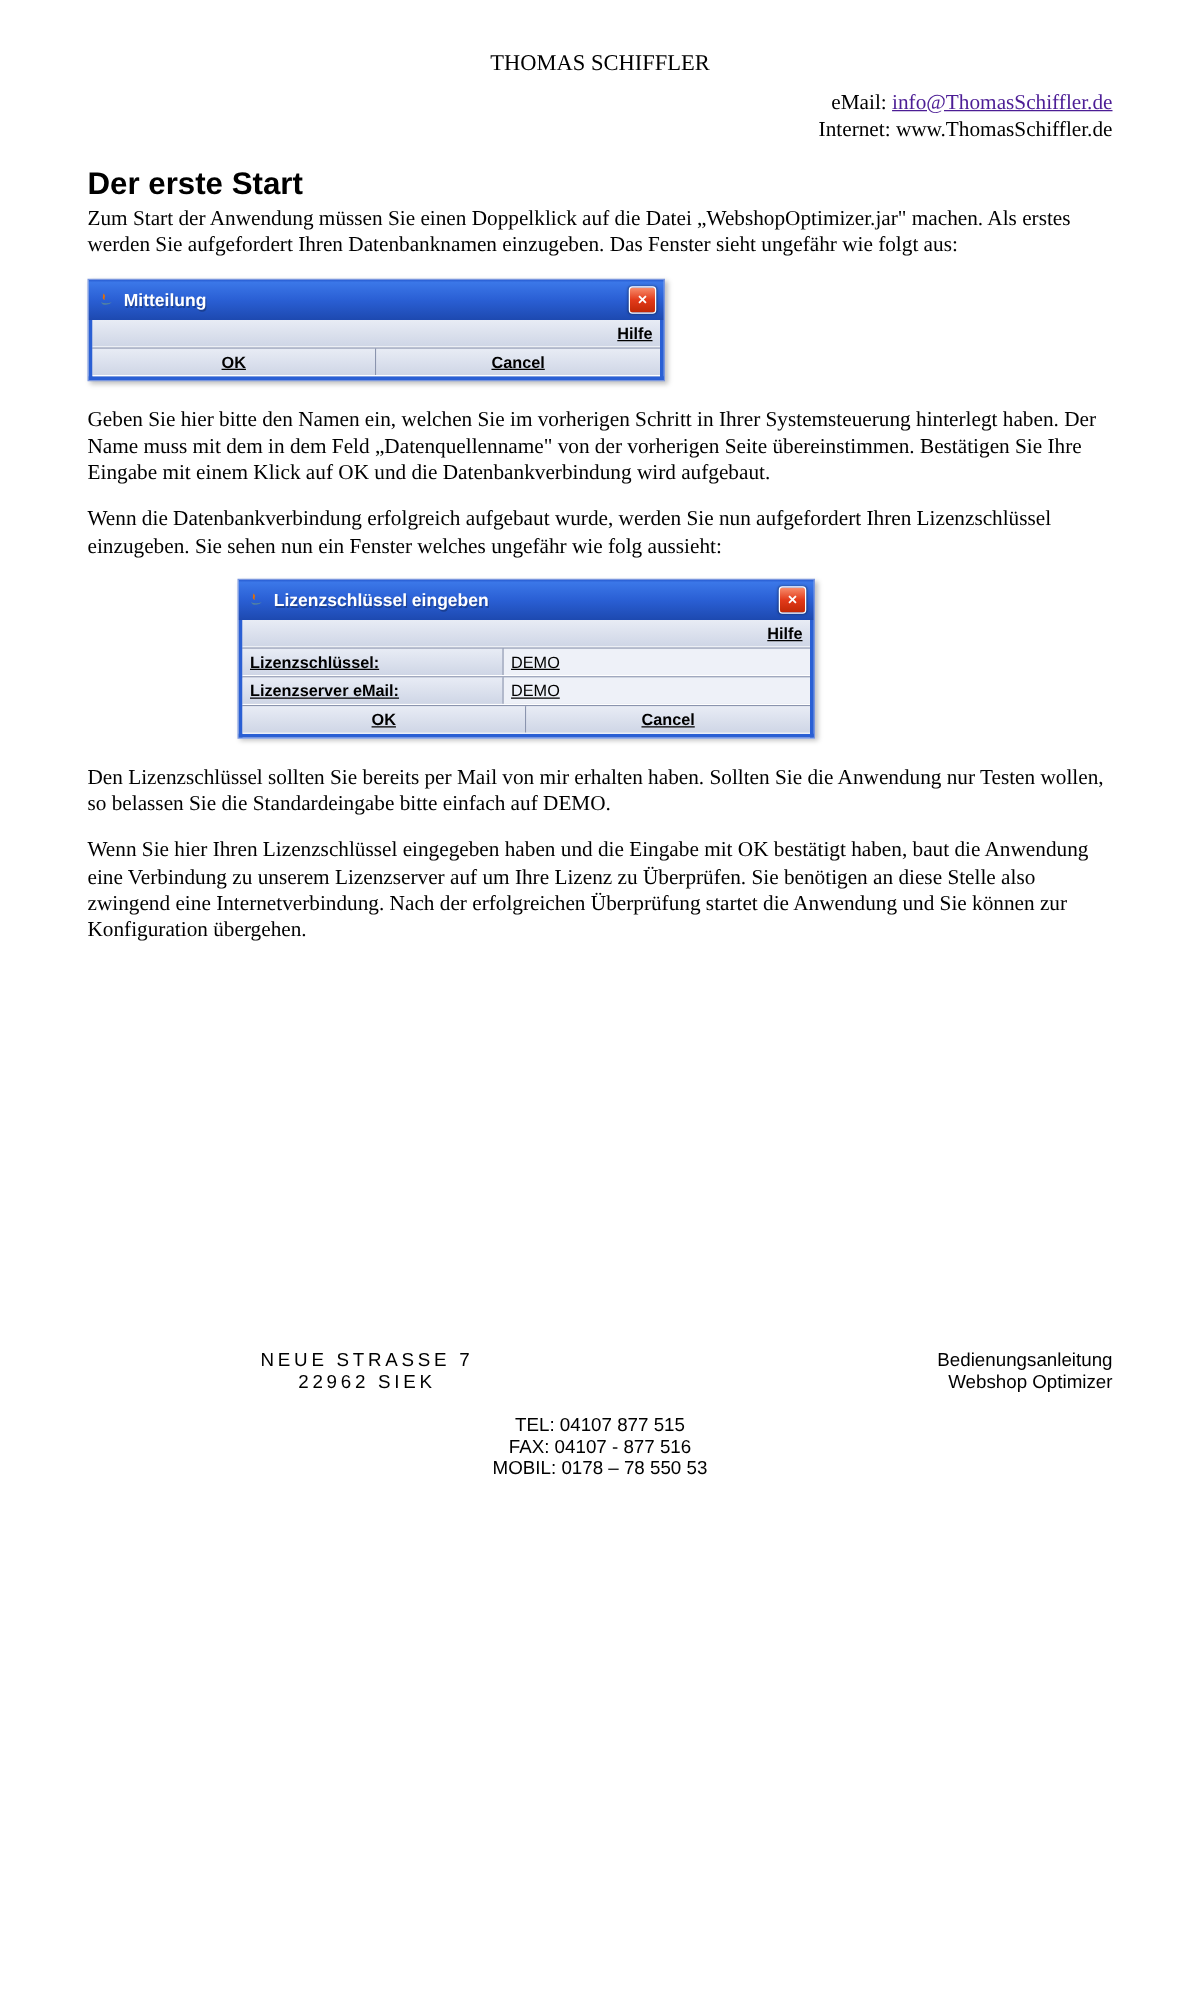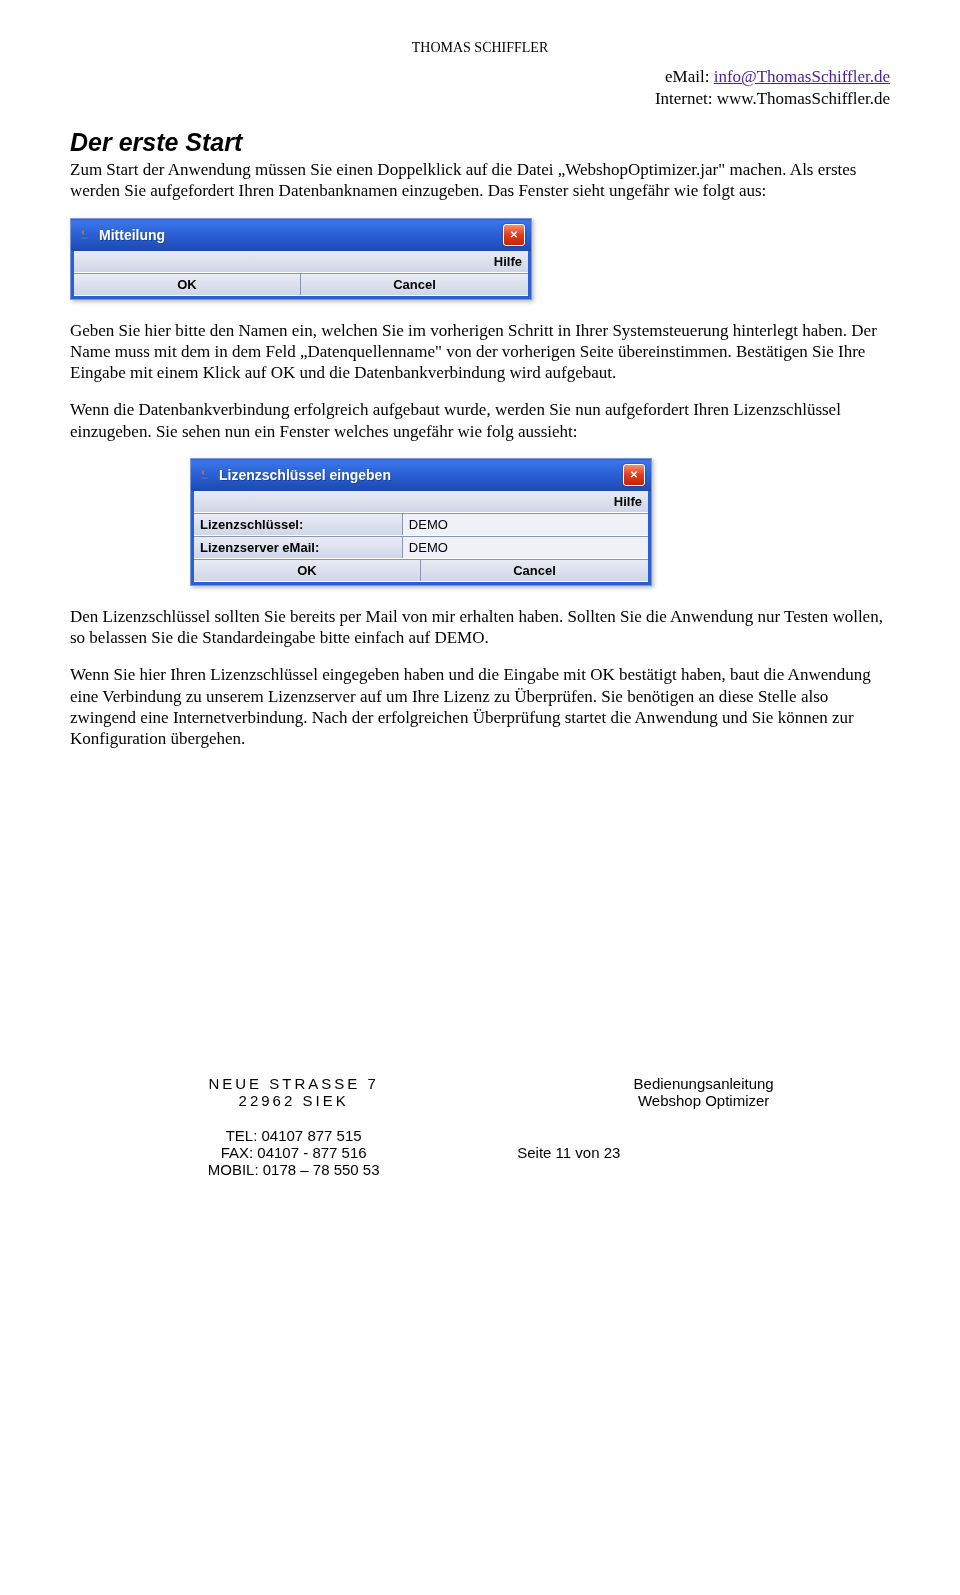--- a/index.html
+++ b/index.html
@@ -7,34 +7,33 @@
     font-size: 17px;
     color: #000;
     margin: 0;
     padding: 40px 70px 20px 70px;
     width: 960px;
     box-sizing: border-box;
     background: #fff;
   }
   .header-center {
     text-align: center;
-    font-size: 14px;
+    font-size: 18px;
     margin-bottom: 10px;
   }
   .header-right {
     text-align: right;
     font-size: 17px;
     margin-bottom: 18px;
     line-height: 1.3;
   }
   .header-right a { color: #4c1d95; text-decoration: underline; }
   h2.section {
     font-family: Arial, sans-serif;
     font-size: 25px;
-    font-style: italic;
     font-weight: bold;
     margin: 0 0 2px 0;
   }
   p { margin: 0 0 16px 0; line-height: 1.25; }
   .dialog {
     width: 460px;
     margin: 12px 0 20px 0;
     border: 1px solid #7a96df;
     background: linear-gradient(#dfe5f5, #c4cfe6);
     box-shadow: 2px 2px 4px rgba(0,0,0,.25);
@@ -65,20 +64,21 @@
     border-radius: 3px;
     display: flex; align-items: center; justify-content: center;
     color:#fff; font-weight: bold; font-size: 10px;
     box-shadow: 0 0 2px rgba(0,0,0,.5);
   }
   .dlg-body {
     background: #d8dde8;
     border: 3px solid #2a5fd4;
     border-top: none;
     padding: 0;
+    text-decoration: underline;
   }
   .dlg-row { display:flex; border-top: 1px solid #8a94ae; border-bottom: 1px solid #fff; }
   .dlg-row:first-child { border-top: none; }
   .dlg-cell {
     padding: 3px 6px;
     border-right: 1px solid #8a94ae;
     background: linear-gradient(#e8ecF5, #cfd6e6);
     box-sizing: border-box;
   }
   .dlg-cell:last-child { border-right: none; }
@@ -88,21 +88,21 @@
   .cell-value { flex: 1; background: #eef1f8; font-weight: normal; }
   .cell-btn { width: 50%; text-align: center; font-weight: bold; }
   .spacer { height: 300px; }
   .footer {
     display: flex;
     font-family: Arial, sans-serif;
     font-size: 15px;
     margin-top: 10px;
   }
   .footer-left { flex: 1.2; text-align: center; letter-spacing: 3px; }
-  .footer-right { flex: 1; text-align: center; letter-spacing: 0; }
+  .footer-right { flex: 1; text-align: right; letter-spacing: 0; }
   .footer2 {
     display: flex;
     font-family: Arial, sans-serif;
     font-size: 15px;
     margin-top: 18px;
   }
   .footer2-left { flex: 1.2; text-align: center; }
   .footer2-right { flex: 1; text-align: left; }
 </style>
 </head>
@@ -186,17 +186,13 @@
     <span>Bedienungsanleitung</span><br>
     <span>Webshop Optimizer</span>
   </div>
 </div>
 <div class="footer2">
   <div class="footer2-left">
     <span>TEL: 04107 877 515</span><br>
     <span>FAX: 04107 - 877 516</span><br>
     <span>MOBIL: 0178 – 78 550 53</span>
   </div>
-  <div class="footer2-right">
-    <br>
-    <span>Seite 11 von 23</span>
-  </div>
 </div>
 
 </body></html>

